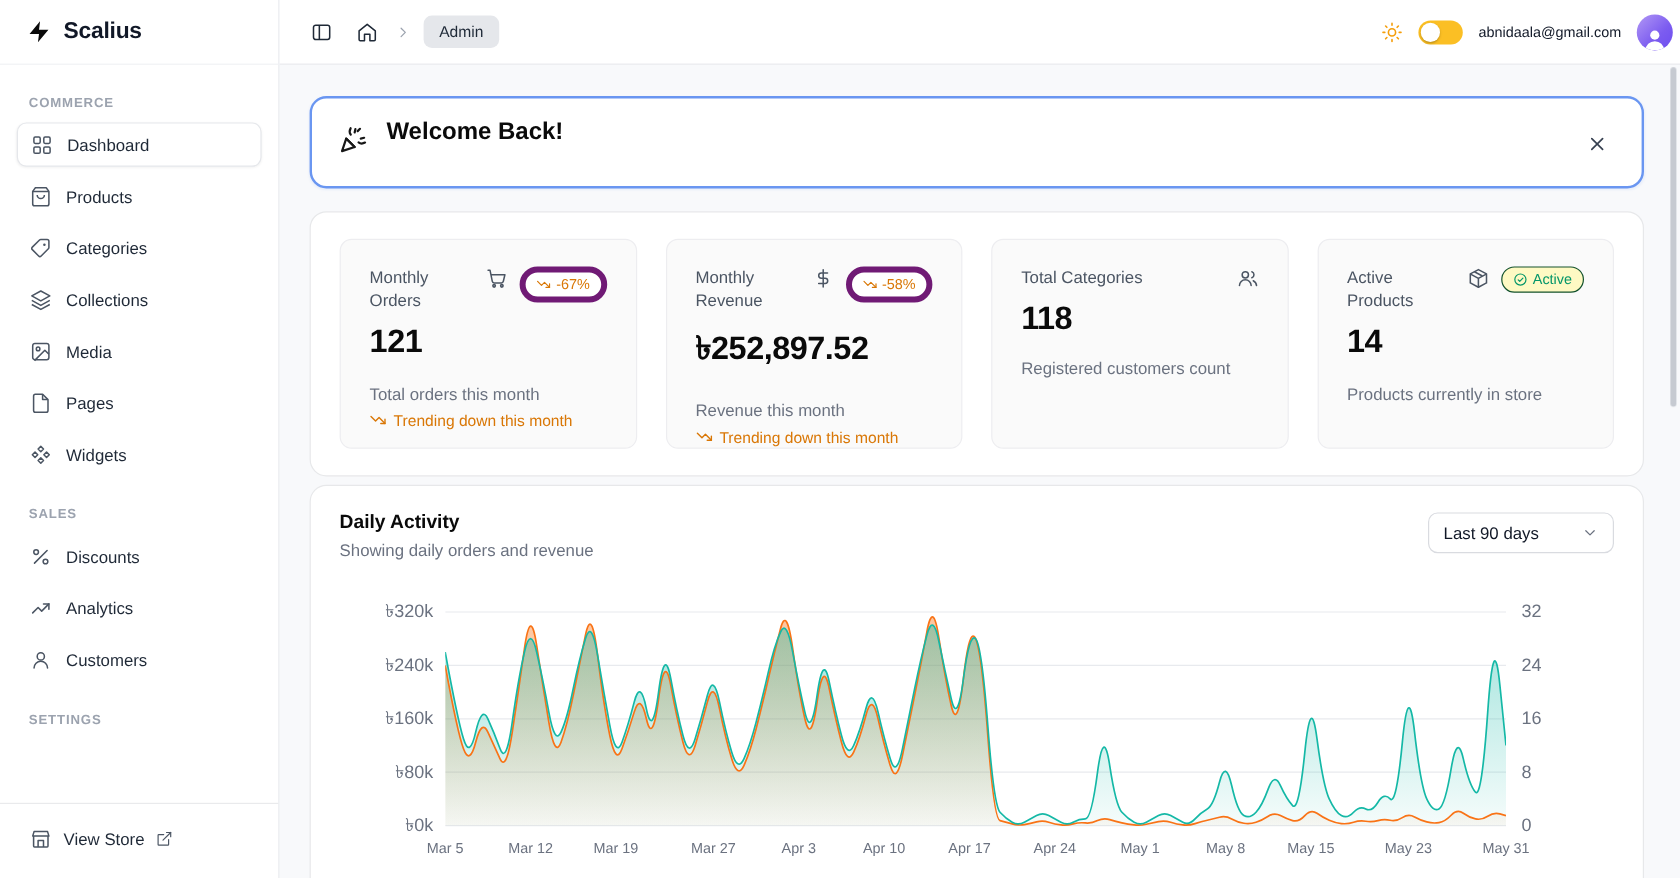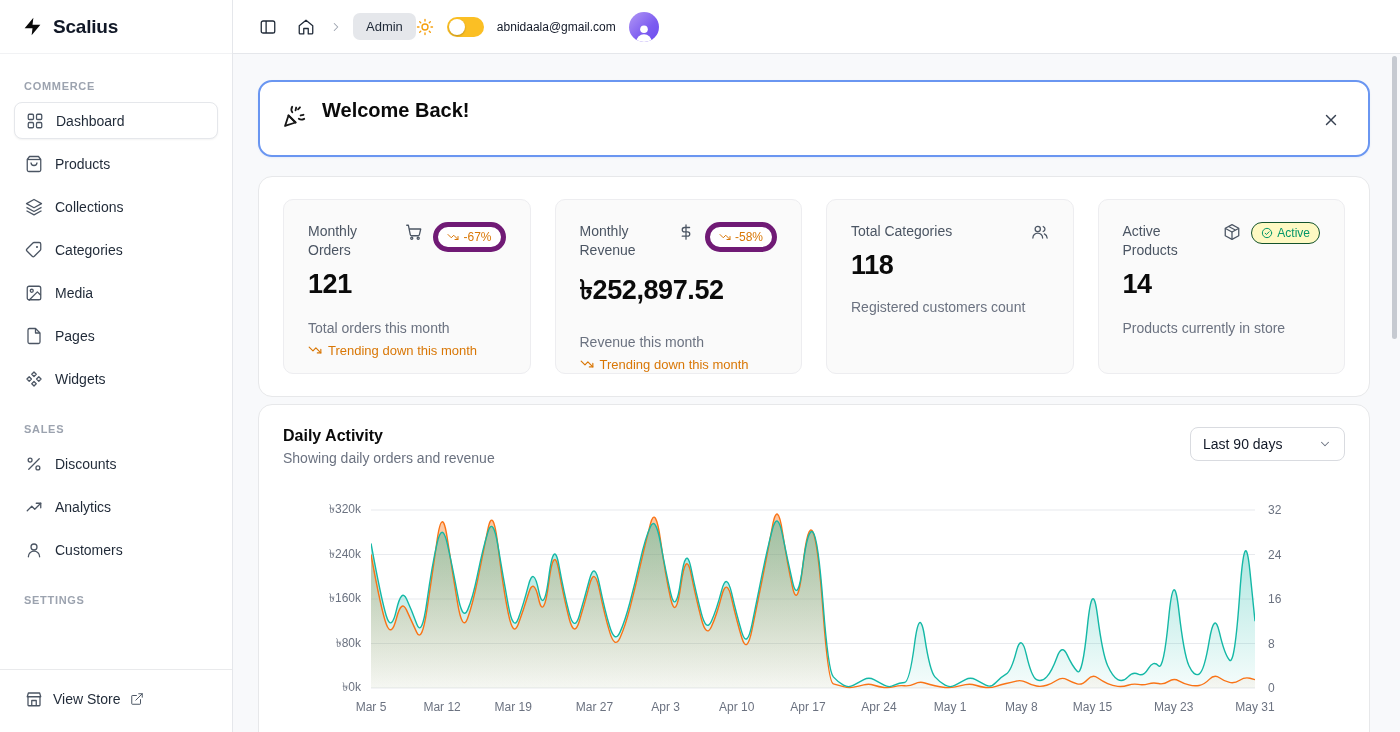--- a/index.html
+++ b/index.html
@@ -18,21 +18,21 @@
   .nav-item .ic { color:#4b5563; }
   .nav-item.active { background:#fff; border:1px solid #e5e7eb; box-shadow:0 1px 2px rgba(0,0,0,0.05); font-weight:500; }
   .sidebar-footer { border-top:1px solid #e9eaec; padding:10px 14px 14px; }
   .footer-item { display:flex; align-items:center; gap:10px; height:38px; padding:0 11px; font-size:14px; color:#1f2937; border-radius:8px; cursor:pointer; }
   .ic { width:18px; height:18px; flex:none; }
   .ic-sm { width:14px; height:14px; flex:none; }
   .ic-xs { width:12px; height:12px; flex:none; }
 
   
   .main { flex:1; display:flex; flex-direction:column; min-width:0; }
-  .topbar { height:54px; background:#fff; border-bottom:1px solid #e5e7eb; display:flex; align-items:center; padding:0 6px 0 22px; }
+  .topbar { height:54px; background:#fff; border-bottom:1px solid #e5e7eb; display:flex; align-items:center; justify-content:space-between; padding:0 6px 0 22px; }
   .topbar-left { display:flex; align-items:center; gap:12px; }
   .icon-btn { background:none; border:none; padding:4px; color:#1f2937; display:flex; align-items:center; cursor:pointer; }
   .breadcrumb { display:flex; align-items:center; gap:10px; }
   .crumb-sep { color:#9ca3af; display:flex; }
   .crumb-badge { background:#e5e7eb; color:#1f2937; font-size:13px; padding:6px 13px; border-radius:7px; }
   .topbar-right { display:flex; align-items:center; gap:13px; }
   .sun { color:#f59e0b; display:flex; }
   .toggle { width:37px; height:20px; border-radius:999px; background:#fbbf24; position:relative; cursor:pointer; }
   .toggle .knob { position:absolute; top:2px; left:2px; width:16px; height:16px; border-radius:50%; background:#fff; box-shadow:0 1px 2px rgba(0,0,0,0.25); }
   .email { font-size:12px; font-weight:500; color:#111827; }
@@ -63,21 +63,21 @@
 
   .activity-card { background:#fff; border:1px solid #e7e8ea; border-radius:14px; padding:22px 24px; height:380px; }
   .activity-head { display:flex; align-items:flex-start; justify-content:space-between; }
   .activity-title { font-size:16px; font-weight:700; color:#0a0a0a; }
   .activity-sub { font-size:14px; color:#6b7280; margin-top:5px; }
   .range-select { display:flex; align-items:center; justify-content:space-between; gap:18px; border:1px solid #d9dbe0; border-radius:8px; padding:8px 12px; font-size:14px; color:#111827; min-width:155px; background:#fff; cursor:pointer; }
   .range-select .ic-sm { color:#6b7280; }
 
   .chart-wrap { margin-top:14px; }
   .chart-row { display:flex; }
-  .y-col { position:relative; height:212px; font-size:12px; color:#6b7280; }
+  .y-col { position:relative; height:212px; font-size:15px; color:#6b7280; }
   .y-left { width:88px; }
   .y-right { width:90px; }
   .y-left .y-label { position:absolute; right:10px; transform:translateY(-50%); }
   .y-right .y-label { position:absolute; left:13px; transform:translateY(-50%); }
   .plot { flex:1; position:relative; }
   .plot svg { display:block; width:100%; height:212px; }
   .x-ticks { position:relative; height:24px; margin:6px 90px 0 88px; font-size:12px; color:#6b7280; }
   .x-tick { position:absolute; top:2px; transform:translateX(-50%); white-space:nowrap; }
 
   .scrollbar-thumb { position:fixed; top:56px; right:3px; width:5px; height:283px; border-radius:3px; background:#c6cad1; }
@@ -233,29 +233,29 @@
         <span>Dashboard</span>
       </div>
       <div class="nav-item">
         <svg class="ic">
             <use href="#i-bag"></use>
           </svg>
         <span>Products</span>
       </div>
       <div class="nav-item">
         <svg class="ic">
+            <use href="#i-tag"></use>
+          </svg>
+        <span>Categories</span>
+      </div>
+      <div class="nav-item">
+        <svg class="ic">
             <use href="#i-layers"></use>
           </svg>
         <span>Collections</span>
-      </div>
-      <div class="nav-item">
-        <svg class="ic">
-            <use href="#i-tag"></use>
-          </svg>
-        <span>Categories</span>
       </div>
       <div class="nav-item">
         <svg class="ic">
             <use href="#i-image"></use>
           </svg>
         <span>Media</span>
       </div>
       <div class="nav-item">
         <svg class="ic">
             <use href="#i-file"></use>

